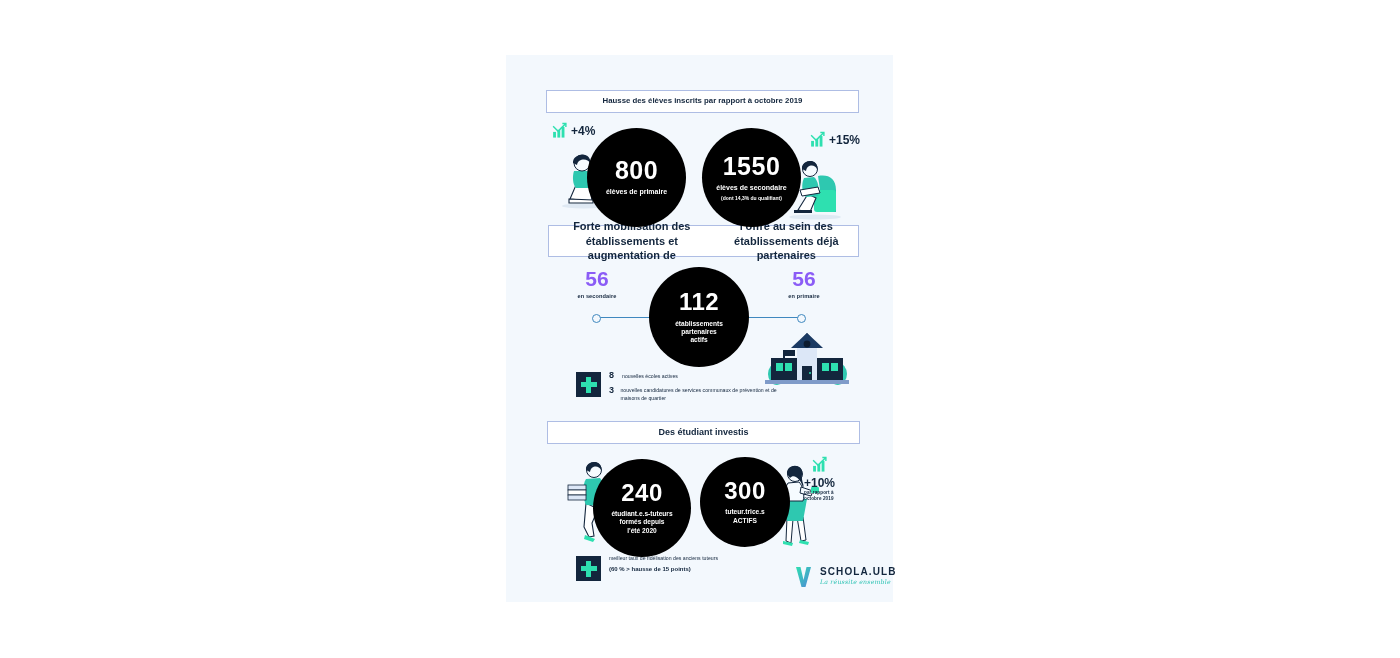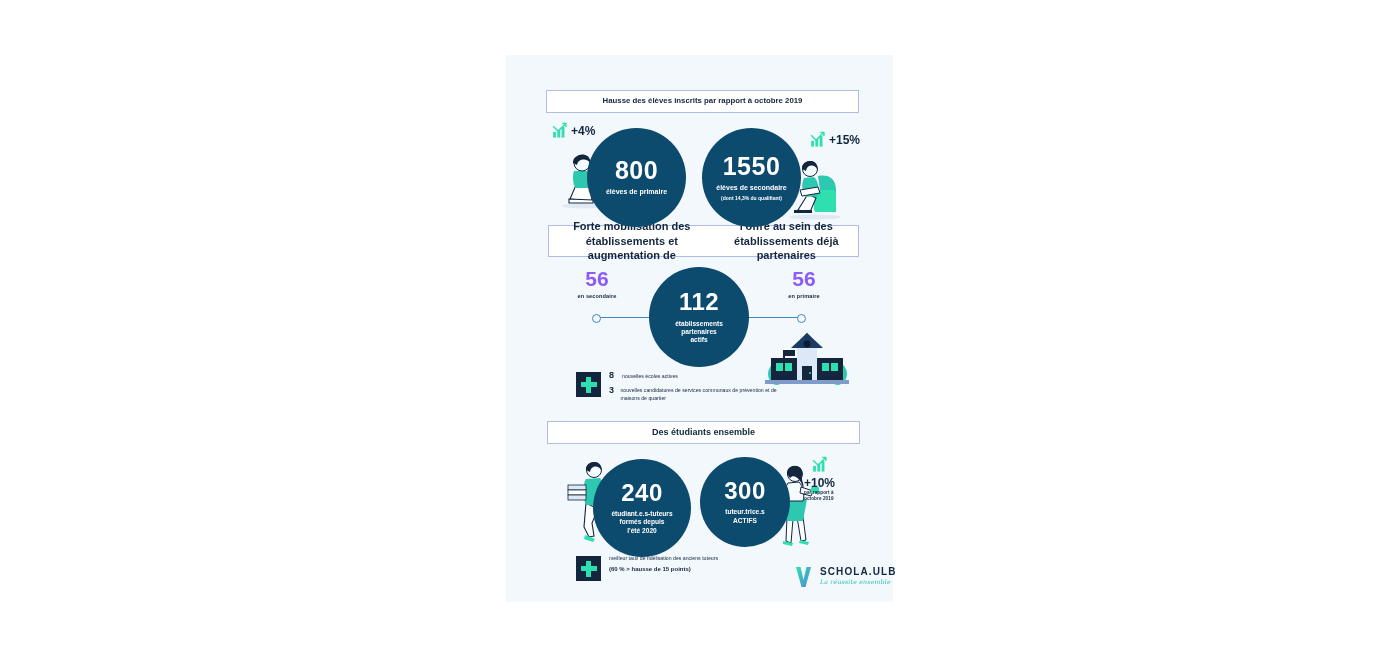--- a/index.html
+++ b/index.html
@@ -24,21 +24,21 @@
   
   .hdr{
     position:absolute;background:#ffffff;border:1px solid #aebde4;
     display:flex;align-items:center;justify-content:center;text-align:center;
     color:#13263d;font-weight:bold;box-sizing:border-box;
   }
   .hdr span{display:block;line-height:1.32;}
 
   
   .circ{
-    position:absolute;border-radius:50%;background:#0c4a6e;color:#fff;
+    position:absolute;border-radius:50%;background:#000000;color:#fff;
     display:flex;flex-direction:column;align-items:center;justify-content:center;
     text-align:center;z-index:3;
   }
   .circ .big{font-weight:bold;line-height:1;letter-spacing:.5px;}
   .circ .lbl{font-weight:bold;line-height:1.25;}
   .circ .sub{font-weight:bold;line-height:1.2;}
 
   
   .badge{position:absolute;display:flex;align-items:center;gap:3px;z-index:4;}
   .badge .pct{font-size:12px;font-weight:bold;color:#13263d;white-space:nowrap;}
@@ -194,21 +194,21 @@
   <div class="bullet-row" style="left:103px;top:316px;width:175px;">
     <span class="num">8</span>
     <span class="txt" style="padding-top:2px;">nouvelles écoles actives</span>
   </div>
   <div class="bullet-row" style="left:103px;top:331px;width:175px;">
     <span class="num">3</span>
     <span class="txt" style="padding-top:1px;">nouvelles candidatures de services communaux de prévention et de maisons de quartier</span>
   </div>
 
   <div class="hdr" style="left:41px;top:366px;width:313px;height:23px;font-size:9px;">
-    <span>Des étudiants ensemble</span>
+    <span>Des étudiant investis</span>
   </div>
 
   <svg style="position:absolute;left:60px;top:398px;z-index:2;" width="52" height="90" viewBox="0 0 52 90">
     <path d="M20 50 L18 74 L23 84 L28 83 L26 70 L32 56 Z" fill="#ffffff" stroke="#13263d" stroke-width="1.1"></path>
     <path d="M28 52 L33 70 L40 80 L44 77 L37 66 L38 54 Z" fill="#ffffff" stroke="#13263d" stroke-width="1.1"></path>
     <path d="M19 82 L29 86 L27 89 L18 86 Z" fill="#2ee0b0"></path>
     <path d="M37 76 L46 81 L44 84 L35 80 Z" fill="#2ee0b0"></path>
     <path d="M20 26 C16 32 17 46 20 52 L38 53 C41 45 39 30 34 25 Z" fill="#2ec8b0"></path>
     <path d="M20 30 L10 38 L14 44 L23 38 Z" fill="#2ec8b0"></path>
     <circle cx="28" cy="17" r="7.5" fill="#f6fbff" stroke="#13263d" stroke-width="1"></circle>

